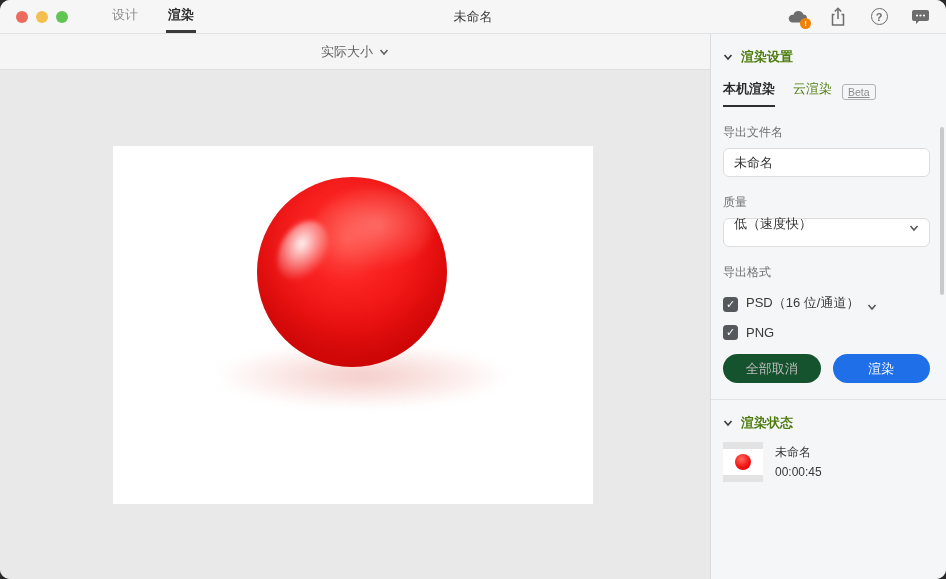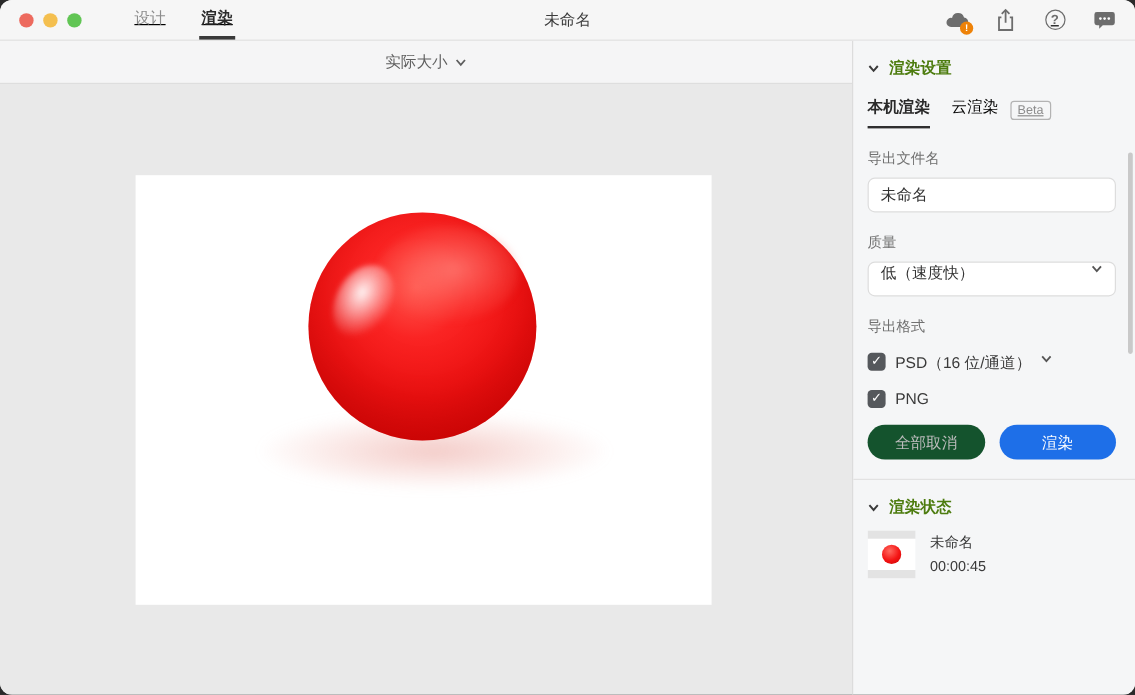--- a/index.html
+++ b/index.html
@@ -1,20 +1,20 @@
 <!DOCTYPE html>
 <html><head>
 <meta charset="utf-8">
 <style>
   * { margin:0; padding:0; box-sizing:border-box; }
   html,body { width:946px; height:579px; background:#2a2a2a; font-family:"Liberation Sans", sans-serif; }
   .window { position:relative; width:946px; height:579px; border-radius:10px; overflow:hidden; background:#e9e9e9; display:flex; flex-direction:column; }
 
   
-  .titlebar { position:relative; height:34px; flex:0 0 34px; background:#f6f6f6; border-bottom:1px solid #e2e2e2; display:flex; align-items:stretch;text-decoration:underline; }
+  .titlebar { position:relative; height:34px; flex:0 0 34px; background:#f6f6f6; border-bottom:1px solid #e2e2e2; display:flex; align-items:stretch; }
   .traffic { display:flex; align-items:center; gap:8px; padding-left:16px; }
   .tl { width:12px; height:12px; border-radius:50%; }
   .tl.red { background:#ed6a5e; } .tl.yellow { background:#f4bf4f; } .tl.green { background:#61c554; }
   .nav-tabs { display:flex; margin-left:42px; gap:26px; }
   .nav-tab { display:flex; align-items:center; font-size:13px; color:#8c8c8c; cursor:default; border-bottom:3px solid transparent; padding:0 2px; }
   .nav-tab.active { color:#2b2b2b; border-bottom-color:#3a3a3a; font-weight:bold; }
   .win-title { position:absolute; left:0; right:0; top:0; height:34px; display:flex; align-items:center; justify-content:center; font-size:13px; color:#3c3c3c; pointer-events:none; }
   .tb-icons { margin-left:auto; display:flex; align-items:center; gap:21px; padding-right:16px; }
   .tb-icon { position:relative; width:20px; height:20px; display:flex; align-items:center; justify-content:center; }
   .badge-dot { position:absolute; right:-4px; bottom:-2px; width:11px; height:11px; background:#ee8208; border-radius:50%; color:#fff; font-size:8px; font-weight:bold; display:flex; align-items:center; justify-content:center; }
@@ -39,27 +39,27 @@
     filter:blur(3px); }
   .sphere-shadow { position:absolute; left:104px; top:198px; width:290px; height:64px; border-radius:50%;
     background:radial-gradient(ellipse, rgba(225,120,110,0.38) 0%, rgba(235,150,140,0.18) 45%, rgba(255,255,255,0) 72%); filter:blur(5px); }
 
   
   .sidebar { position:relative; width:236px; flex:0 0 236px; background:#f5f6f7; border-left:1px solid #dcdcdc; font-size:13px; color:#3a3a3a; overflow:hidden; }
   .sb-pad { padding:0 16px 0 12px; }
   .section-head { display:flex; align-items:center; gap:8px; padding:14px 12px 0 12px; font-weight:bold; font-size:13px; color:#4d7c0f; }
   .chev { width:10px; height:10px; flex:0 0 10px; }
   .sb-tabs { display:flex; align-items:flex-end; gap:18px; padding:14px 16px 0 12px; }
-  .sb-tab { padding-bottom:7px; border-bottom:2px solid transparent; color:#000000; font-size:13px; }
+  .sb-tab { padding-bottom:7px; border-bottom:2px solid transparent; color:#4d7c0f; font-size:13px; }
   .sb-tab.active { color:#2a2a2a; font-weight:bold; border-bottom-color:#2f2f2f; }
   .beta-badge { margin-left:-8px; margin-bottom:7px; border:1px solid #b3b3b3; border-radius:3px; color:#8d8d8d; font-size:10.5px; padding:1px 5px;text-decoration:underline; }
   .field-label { color:#717171; font-size:12px; margin-top:17px; }
   .text-input { margin-top:7px; width:100%; height:29px; background:#fff; border:1px solid #ddd; border-radius:6px; font-size:13px; color:#333; padding:0 10px; font-family:"Liberation Sans", sans-serif; }
-  .select { margin-top:7px; width:100%; height:29px; background:#fff; border:1px solid #ddd; border-radius:6px; display:flex; align-items:flex-start; justify-content:space-between; padding:0 10px; color:#333; cursor:default; }
-  .check-row { display:flex; align-items:flex-start; gap:8px; margin-top:13px; }
+  .select { margin-top:7px; width:100%; height:29px; background:#fff; border:1px solid #ddd; border-radius:6px; display:flex; align-items:flex-end; justify-content:space-between; padding:13px 10px; color:#333; cursor:default; }
+  .check-row { display:flex; align-items:flex-end; gap:8px; margin-top:13px; }
   .checkbox { width:15px; height:15px; border-radius:3.5px; background:#55585c; color:#fff; display:flex; align-items:center; justify-content:center; font-size:11px; }
   .checkbox::after { content:"✓"; line-height:1; }
   .btn-row { display:flex; gap:12px; margin-top:14px; }
   .btn { flex:1; height:29px; border:none; border-radius:15px; font-size:13px; cursor:default; font-family:"Liberation Sans", sans-serif; }
   .btn.disabled { background:#14532d; color:#bcbcbc; }
   .btn.primary { background:#1e6fe8; color:#fff; }
   .sb-divider { height:1px; background:#e2e2e2; margin-top:16px; }
   .status-item { display:flex; gap:12px; padding:10px 12px 0 12px; align-items:flex-start; }
   .thumb { width:40px; height:40px; display:flex; flex-direction:column; overflow:hidden; }
   .thumb .band { height:7px; background:#e3e3e3; }

